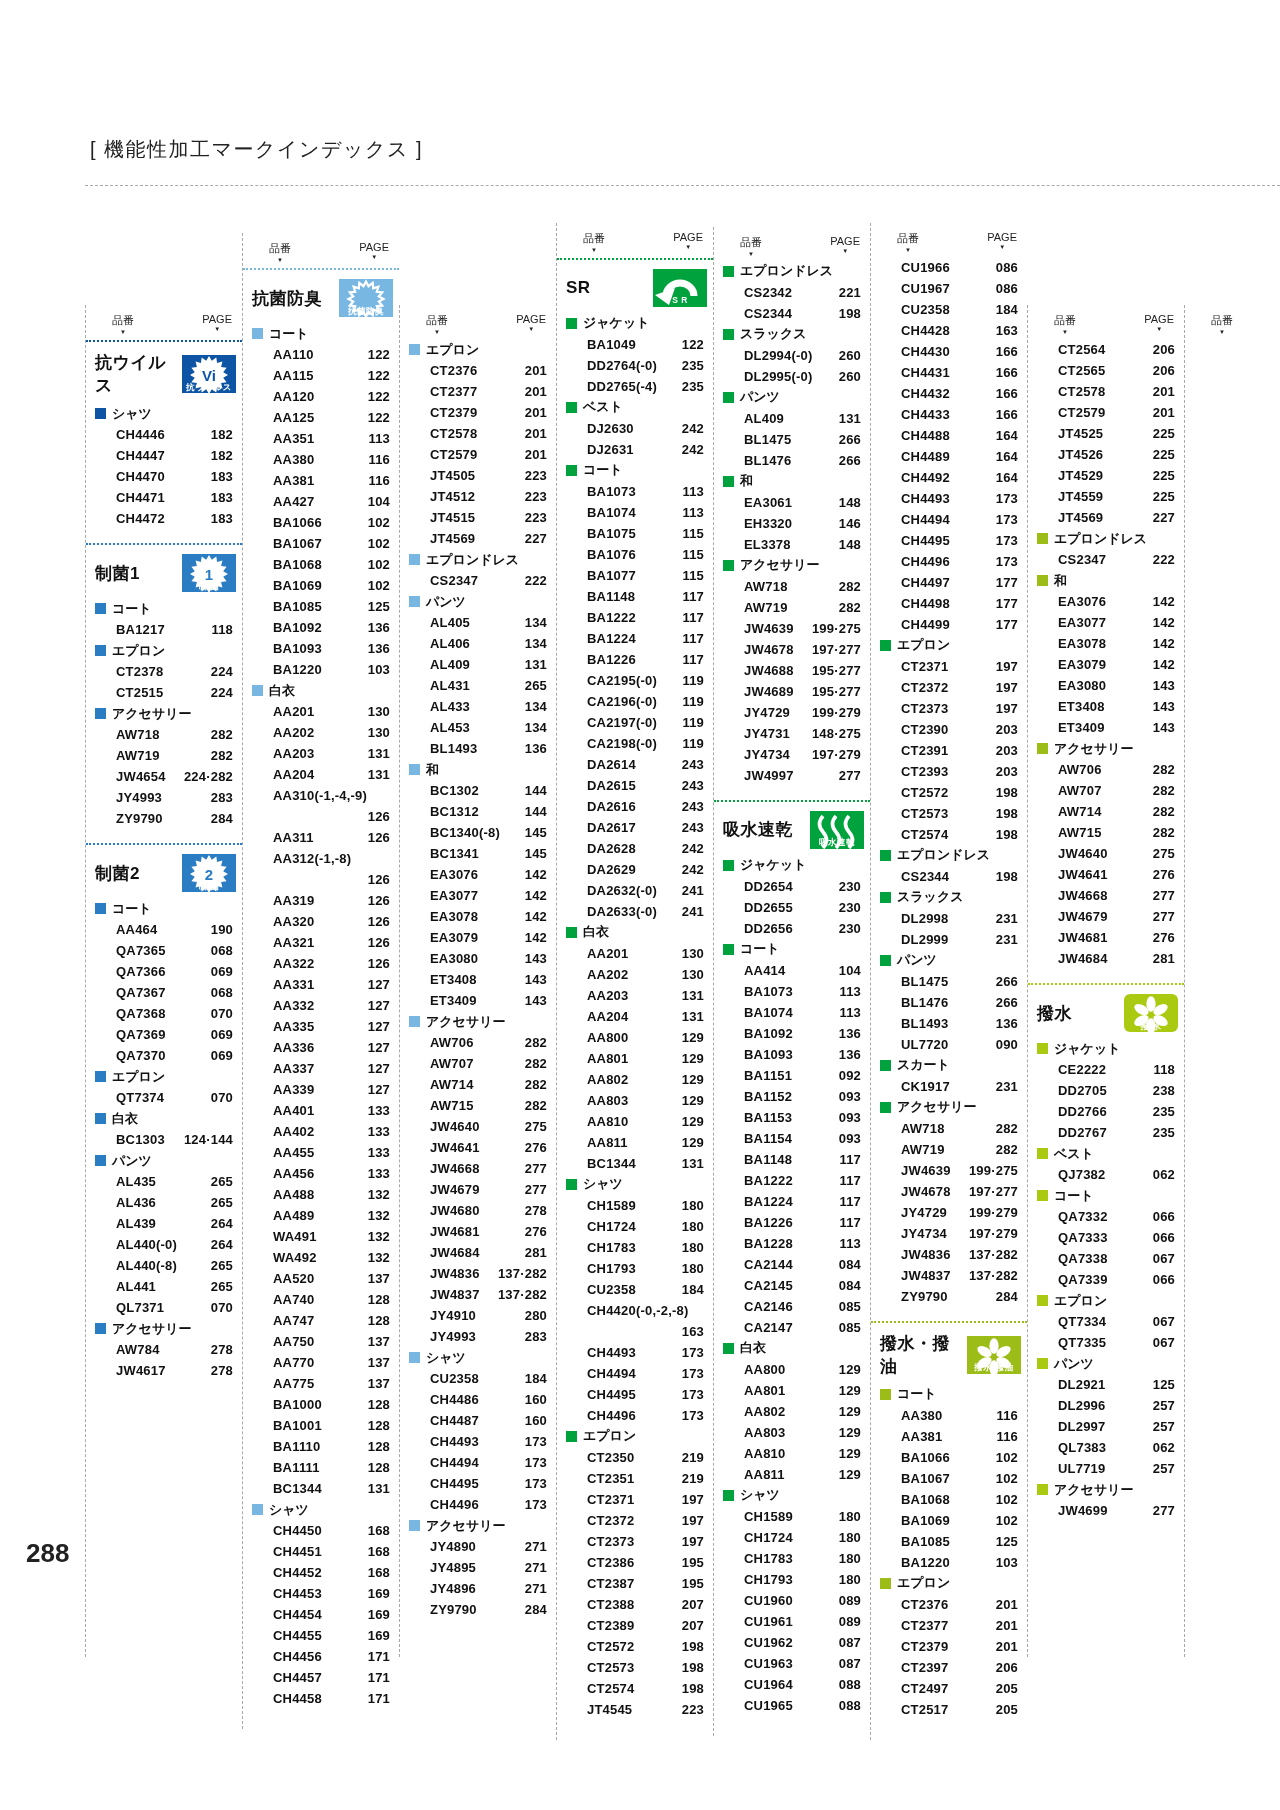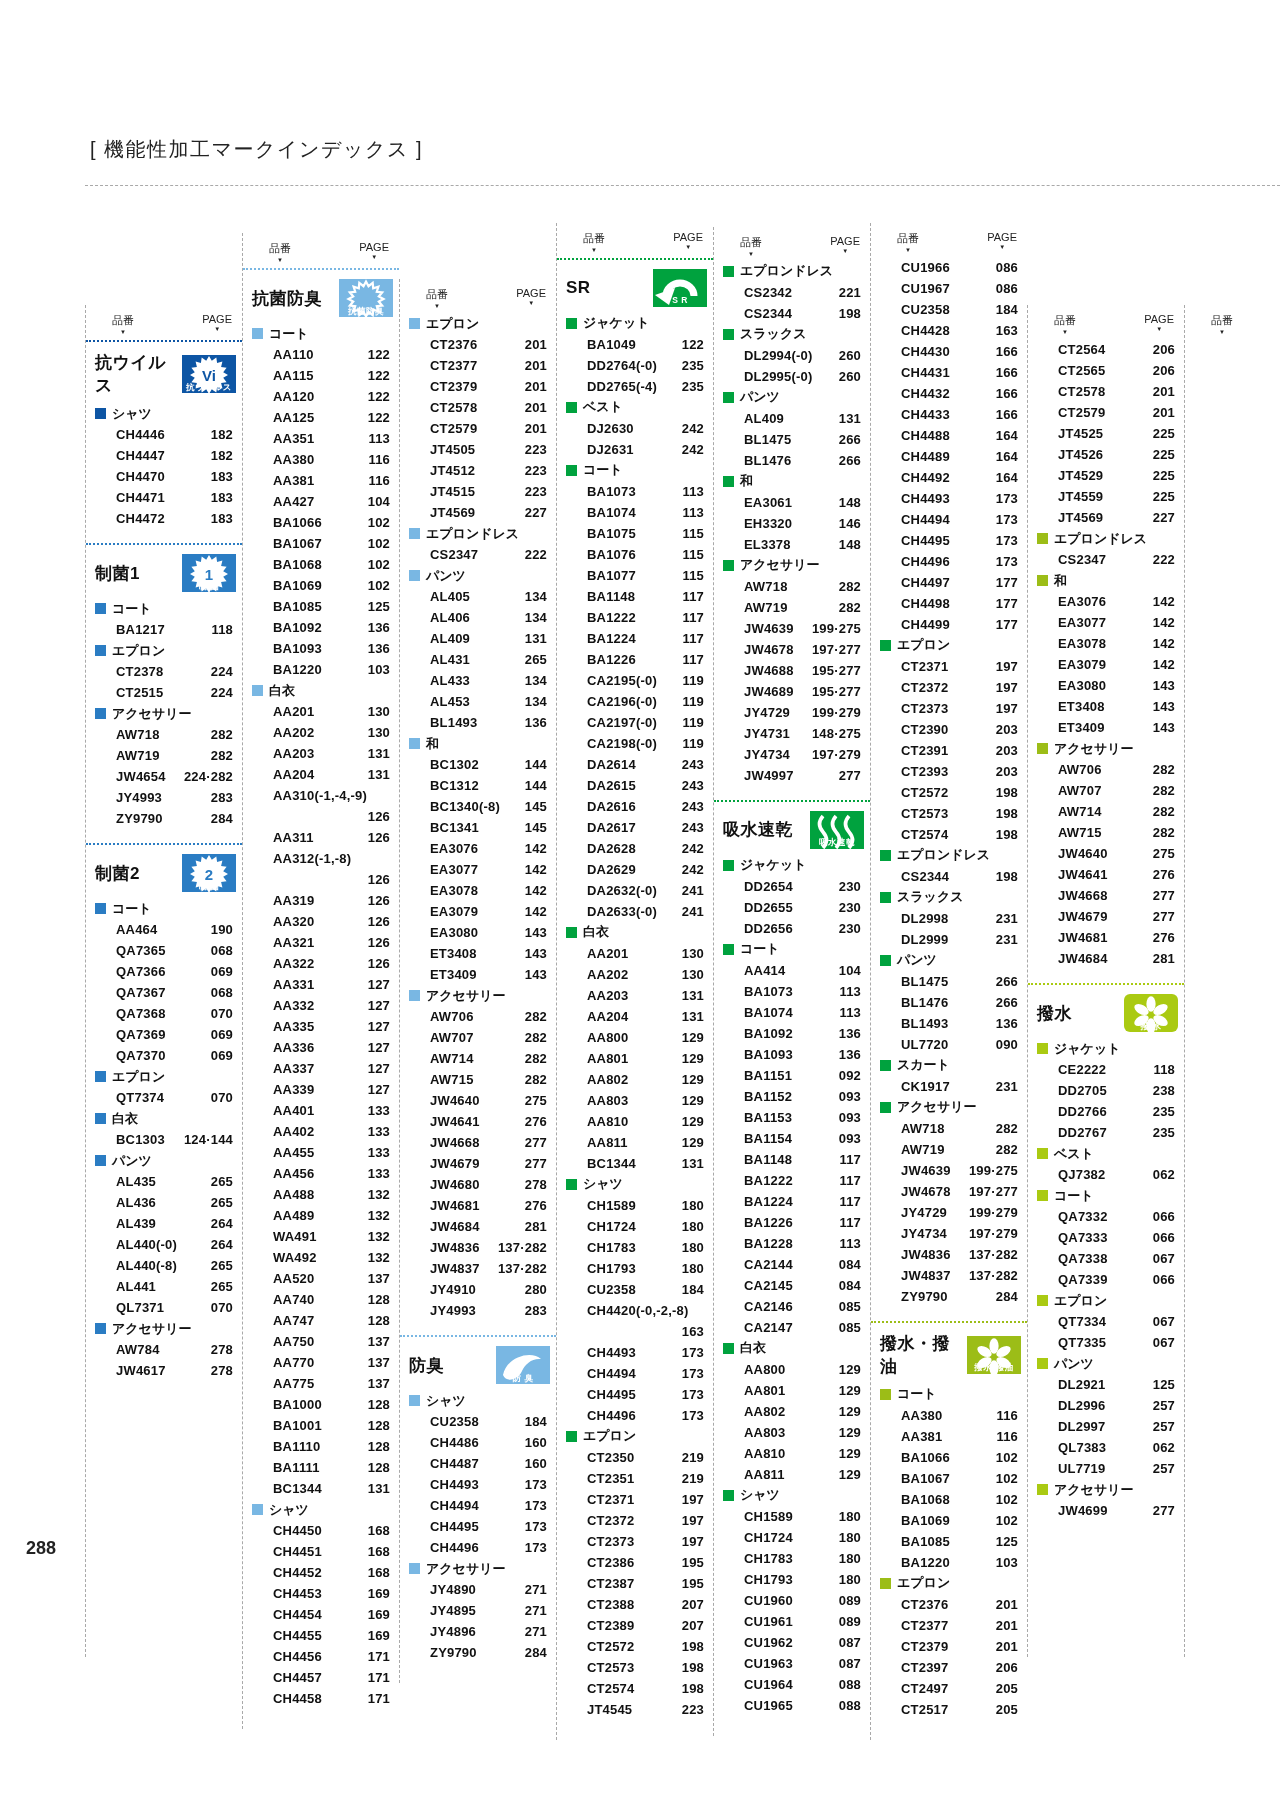--- a/index.html
+++ b/index.html
@@ -20,21 +20,21 @@
   .sec .name{font-size:17px;font-weight:700;color:#111;letter-spacing:.5px;}
   .icon{width:54px;height:38px;flex:0 0 54px;position:relative;}
   .icon svg{position:absolute;top:0;left:0;}
   .icon .tag{position:absolute;bottom:2px;left:0;right:0;text-align:center;color:#fff;
              font-size:8.5px;font-weight:700;letter-spacing:.5px;line-height:1;white-space:nowrap;}
   .cat{height:21px;display:flex;align-items:center;font-size:13px;font-weight:700;}
   .cat .sq{width:11px;height:11px;margin:0 6px 0 1px;flex:0 0 11px;}
   .row{height:21px;line-height:21px;position:relative;font-size:13px;font-weight:700;}
   .row .code{padding-left:22px;white-space:nowrap;letter-spacing:.2px;}
   .row .pg{position:absolute;right:1px;top:0;white-space:nowrap;letter-spacing:.2px;}
-  .pagenum{position:absolute;left:26px;top:1538px;font-size:18px;font-weight:700;color:#222;}
+  .pagenum{position:absolute;left:26px;top:1538px;font-size:26px;font-weight:700;color:#222;}
 </style>
 </head>
 <body>
 
 <div class="title">[ 機能性加工マークインデックス ]</div>
 <div id="table">
     <div class="col">
       <div class="colhead">
         <div class="hcell">
           <div class="hlabel">品番</div>
@@ -306,29 +306,20 @@
       <div class="row"><span class="code">JW4641</span><span class="pg">276</span></div>
       <div class="row"><span class="code">JW4668</span><span class="pg">277</span></div>
       <div class="row"><span class="code">JW4679</span><span class="pg">277</span></div>
       <div class="row"><span class="code">JW4680</span><span class="pg">278</span></div>
       <div class="row"><span class="code">JW4681</span><span class="pg">276</span></div>
       <div class="row"><span class="code">JW4684</span><span class="pg">281</span></div>
       <div class="row"><span class="code">JW4836</span><span class="pg">137·282</span></div>
       <div class="row"><span class="code">JW4837</span><span class="pg">137·282</span></div>
       <div class="row"><span class="code">JY4910</span><span class="pg">280</span></div>
       <div class="row"><span class="code">JY4993</span><span class="pg">283</span></div>
-      <div class="sec" style="border-top-color: rgb(121, 183, 227);">
-        <div class="name">防臭</div>
-        <div class="icon" style="background: rgb(121, 183, 227);">
-          <svg width="54" height="42" viewBox="0 0 54 42">
-            <path d="M7 29 C11 10 36 4 45 13 C36 12 29 18 26 25 C22 34 10 37 7 29 Z" fill="#fff"></path>
-          </svg>
-          <div class="tag">防 臭</div>
-        </div>
-      </div>
       <div class="cat">
         <span class="sq" style="background: rgb(121, 183, 227);"></span>
         <span class="catlabel">シャツ</span>
       </div>
       <div class="row"><span class="code">CU2358</span><span class="pg">184</span></div>
       <div class="row"><span class="code">CH4486</span><span class="pg">160</span></div>
       <div class="row"><span class="code">CH4487</span><span class="pg">160</span></div>
       <div class="row"><span class="code">CH4493</span><span class="pg">173</span></div>
       <div class="row"><span class="code">CH4494</span><span class="pg">173</span></div>
       <div class="row"><span class="code">CH4495</span><span class="pg">173</span></div>

